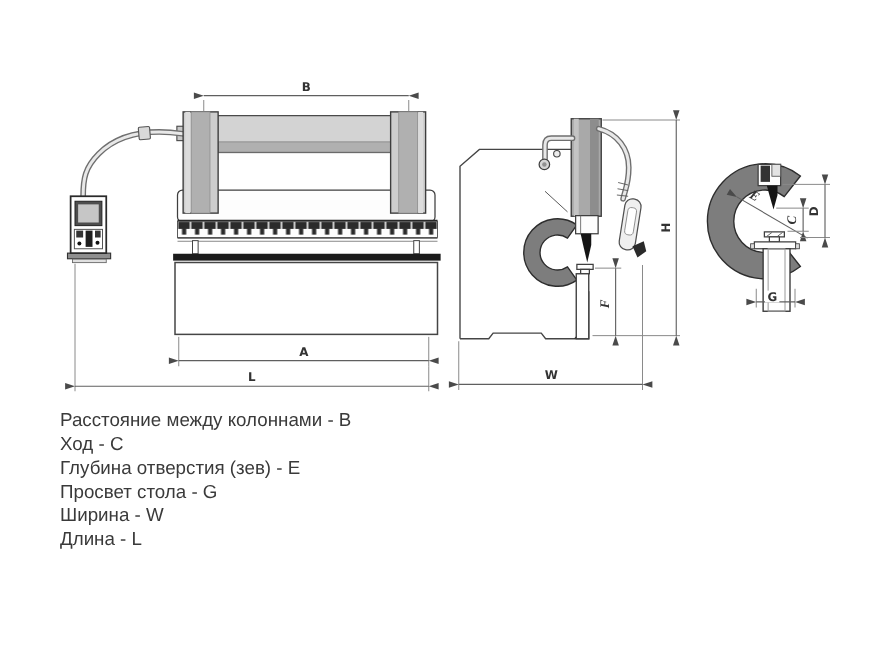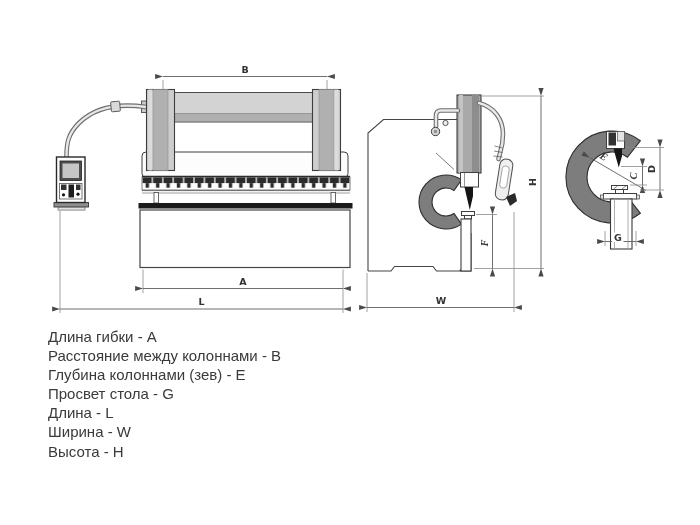--- a/index.html
+++ b/index.html
@@ -210,22 +210,21 @@
       <path class="ext" d="M605,231 V246"></path>
       <path class="ext" d="M636,231 V246"></path>
       <path class="dim" d="M605,241.5 H636"></path>
       <rect x="612" y="232.5" width="11.5" height="9.5" fill="#fff"></rect>
       <text class="dim-label" x="618" y="240.5">G</text>
     </g>
   </g>
 </svg>
 
   <div class="legend">
-    <div class="legend-line">Длина гибки - A</div>
     <div class="legend-line">Расстояние между колоннами - B</div>
-    <div class="legend-line">Глубина колоннами (зев) - E</div>
+    <div class="legend-line">Ход - C</div>
+    <div class="legend-line">Глубина отверстия (зев) - E</div>
     <div class="legend-line">Просвет стола - G</div>
+    <div class="legend-line">Ширина - W</div>
     <div class="legend-line">Длина - L</div>
-    <div class="legend-line">Ширина - W</div>
-    <div class="legend-line">Высота - H</div>
   </div>
 
 </div>
 
 </body></html>

